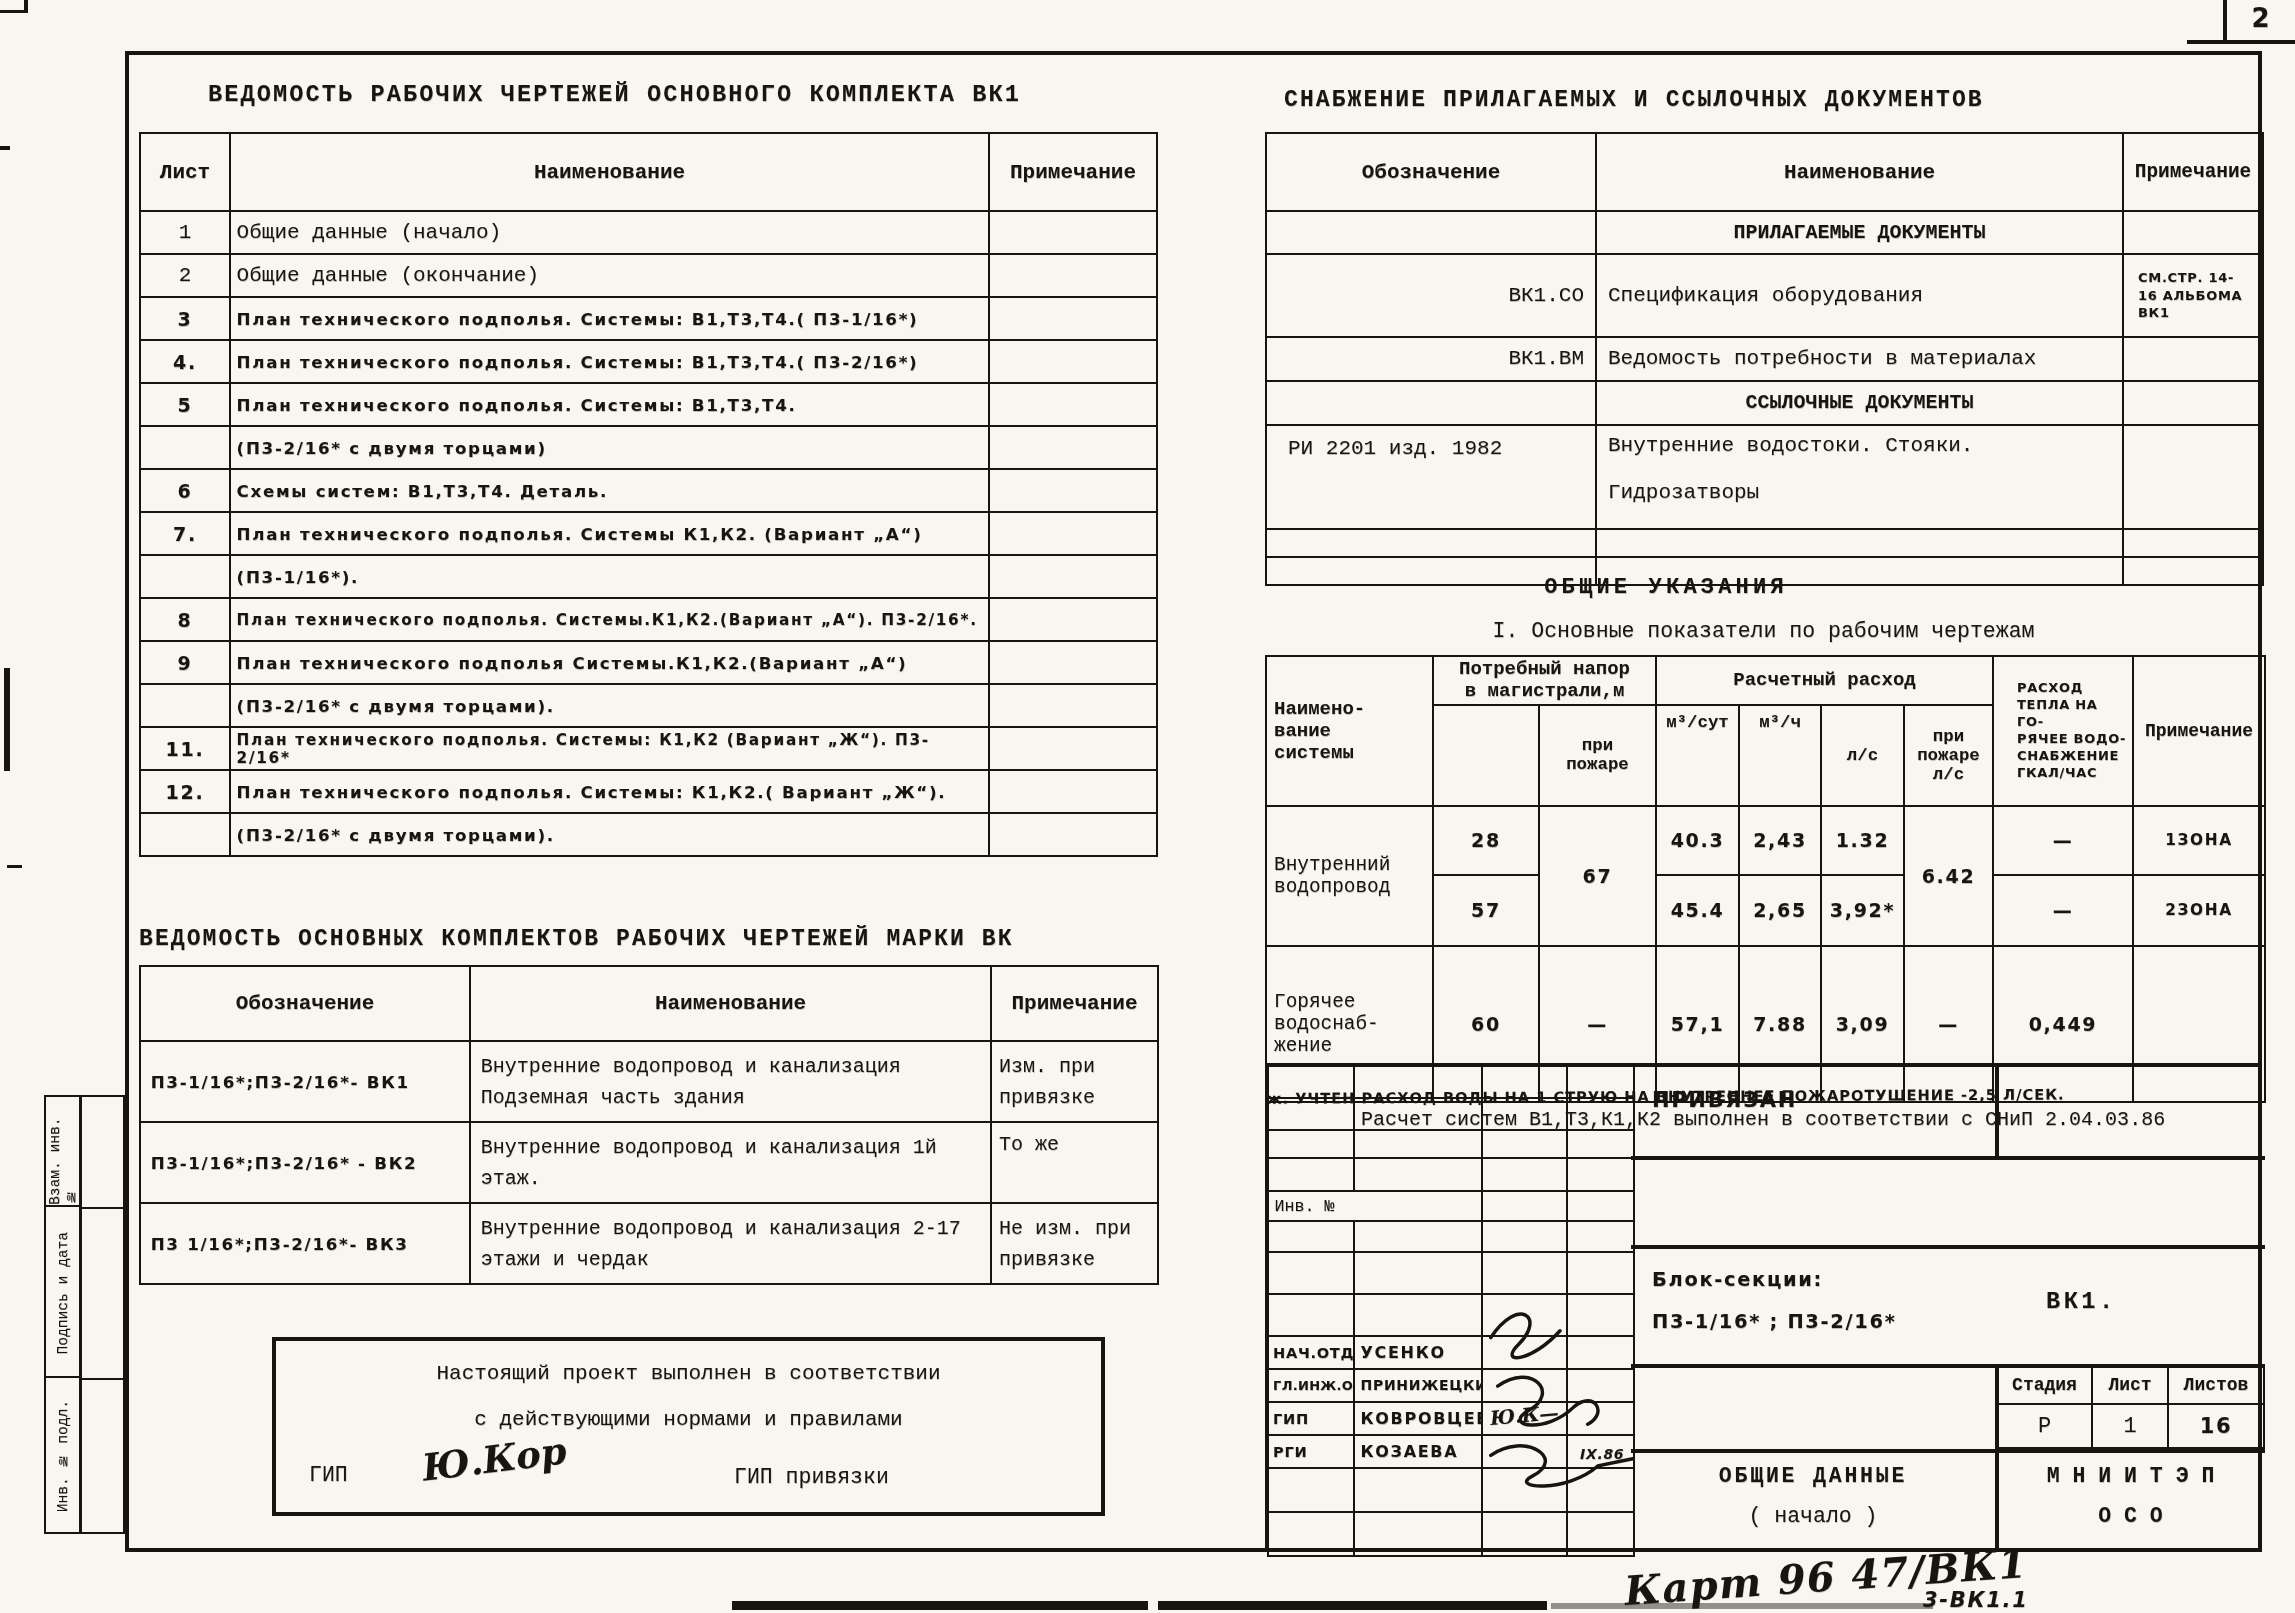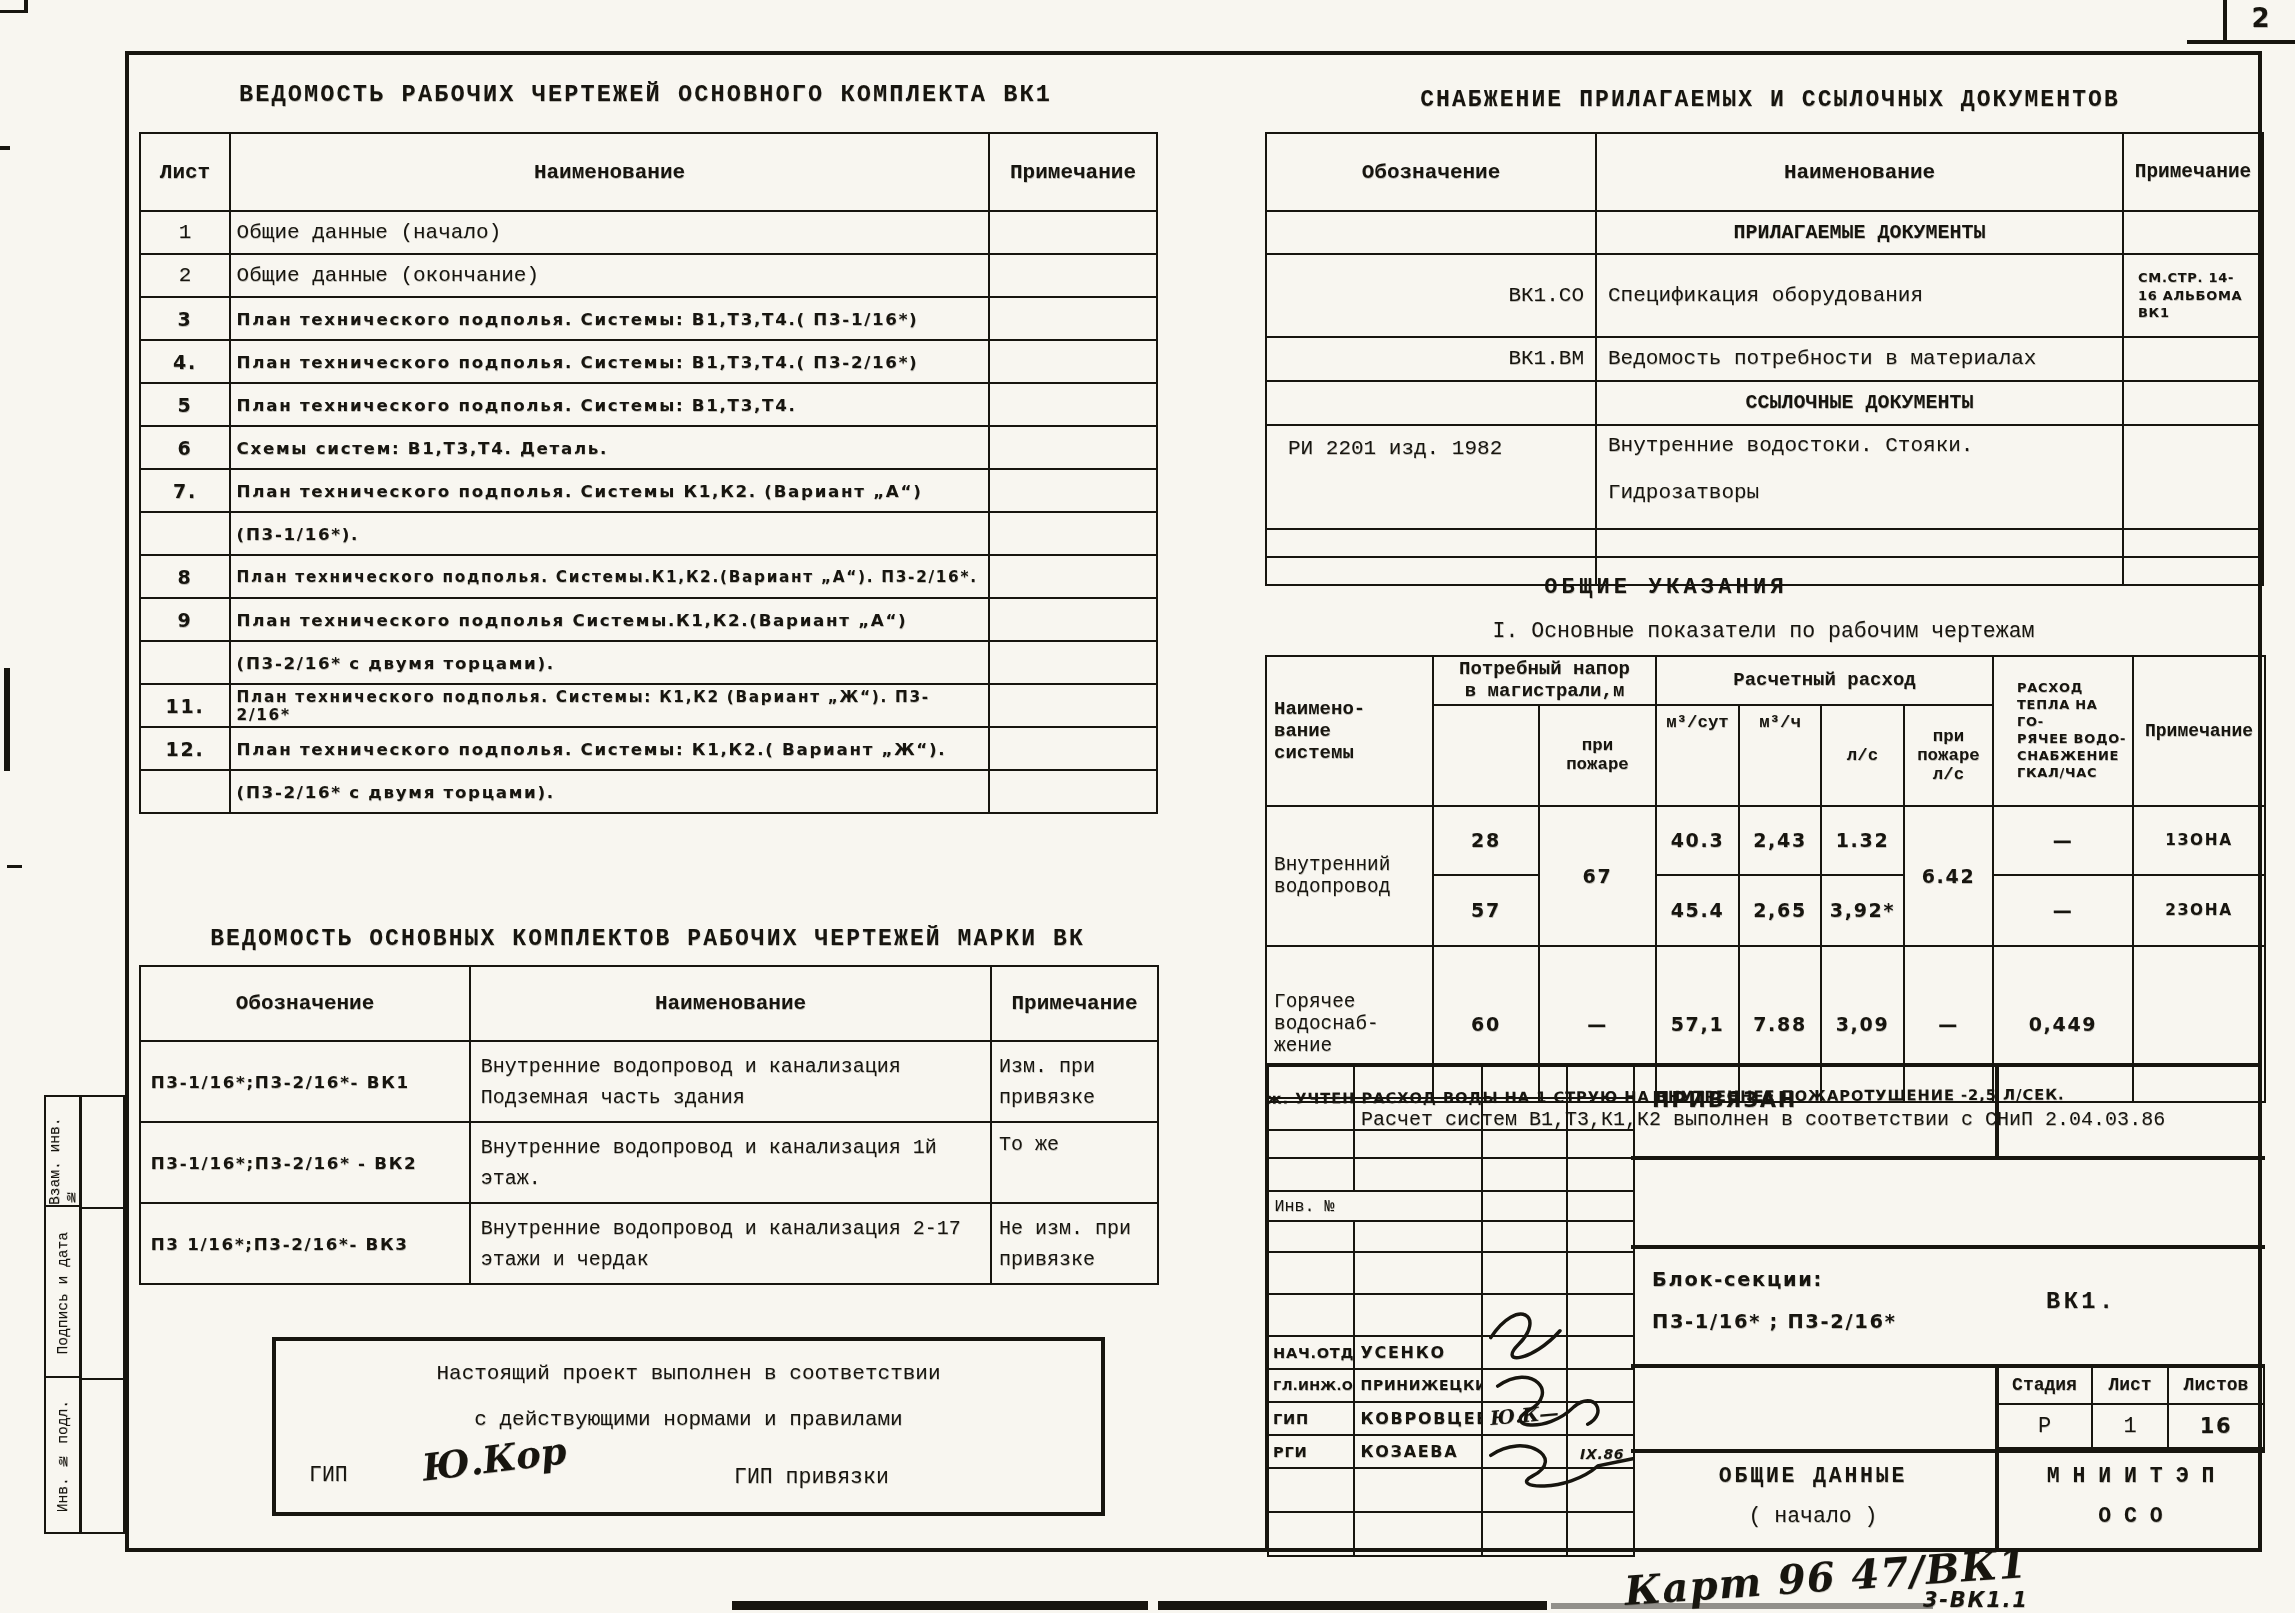--- a/index.html
+++ b/index.html
@@ -16,21 +16,21 @@
   .ctr { text-align:center; }
   .pre { white-space:pre-line; }
   .bold { font-weight:700; }
   .frame { border:4.9px solid #17150f; }
   .tbl { border-collapse:collapse; table-layout:fixed; position:absolute; border:2.1px solid #17150f; }
   .tbl td { border:2.8px solid #17150f; vertical-align:middle; overflow:hidden; padding:1.4px 5.6px; }
   .hdr { text-align:center; font-weight:700; }
   .num { text-align:center; font-size:19px; }
   .name-st { font-size:16.7px; padding-left:15.3px; }
   .name-tw { font-size:21px; padding-left:15.3px; }
-  .title { font-weight:700; letter-spacing:2.1px; font-size:23.6px; text-align:center; }
+  .title { font-weight:700; letter-spacing:2.1px; font-size:23.6px; }
   .vtext { writing-mode:vertical-rl; transform:rotate(180deg); }
   .sig-svg path { fill:none; stroke:#17150f; stroke-width:5; stroke-linecap:round; }
 </style>
 </head>
 <body>
 
 <div class="page">
 
   <div class="abs ink" style="left:0;top:9.7px;width:28px;height:3.5px"></div>
   <div class="abs ink" style="left:24px;top:0;width:3.5px;height:12.5px"></div>
@@ -77,20 +77,25 @@
           <td></td>
         </tr>
     <tr style="height:43px">
           <td class="st num">4.</td>
           <td class="st name-st">План технического подполья. Системы: В1,Т3,Т4.( П3-2/16*)</td>
           <td></td>
         </tr>
     <tr style="height:43px">
           <td class="st num">5</td>
           <td class="st name-st">План технического подполья. Системы: В1,Т3,Т4.</td>
+          <td></td>
+        </tr>
+    <tr style="height:43px">
+          <td></td>
+          <td class="st name-st">(П3-2/16* с двумя торцами)</td>
           <td></td>
         </tr>
     <tr style="height:43px">
           <td class="st num">6</td>
           <td class="st name-st">Схемы систем: В1,Т3,Т4. Деталь.</td>
           <td></td>
         </tr>
     <tr style="height:43px">
           <td class="st num">7.</td>
           <td class="st name-st">План технического подполья. Системы К1,К2. (Вариант „А“)</td>

